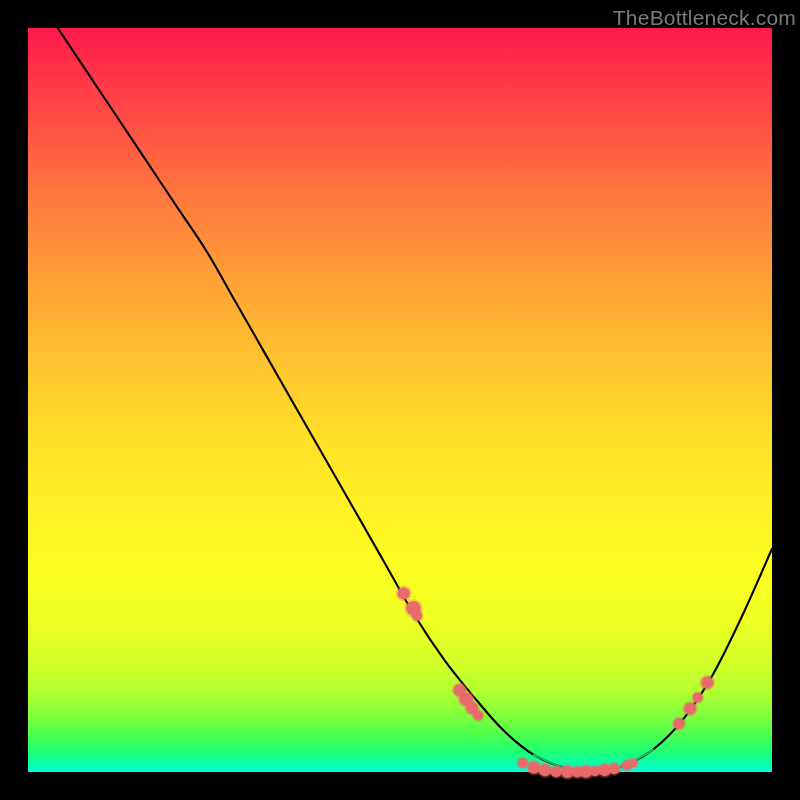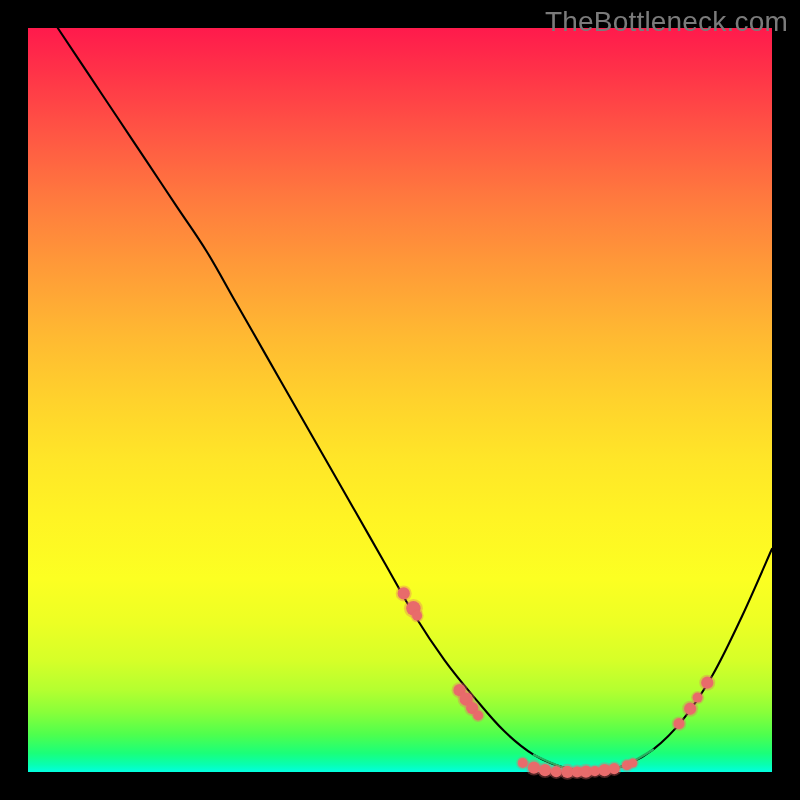--- a/index.html
+++ b/index.html
@@ -34,23 +34,23 @@
       #88ff3a 92%,
       #4eff4e 95%,
       #1aff7a 97.5%,
       #08ffb0 99%,
       #02ffe0 100%
     );
   }
   .watermark {
     position: absolute;
     top: 6px;
-    right: 12px;
+    right: 4px;
     color: #7b7b7b;
-    font-size: 28px;
+    font-size: 21px;
     font-weight: 500;
     letter-spacing: 0.2px;
   }
   svg.plot {
     position: absolute;
     left: 0;
     top: 0;
     width: 744px;
     height: 744px;
     overflow: visible;

